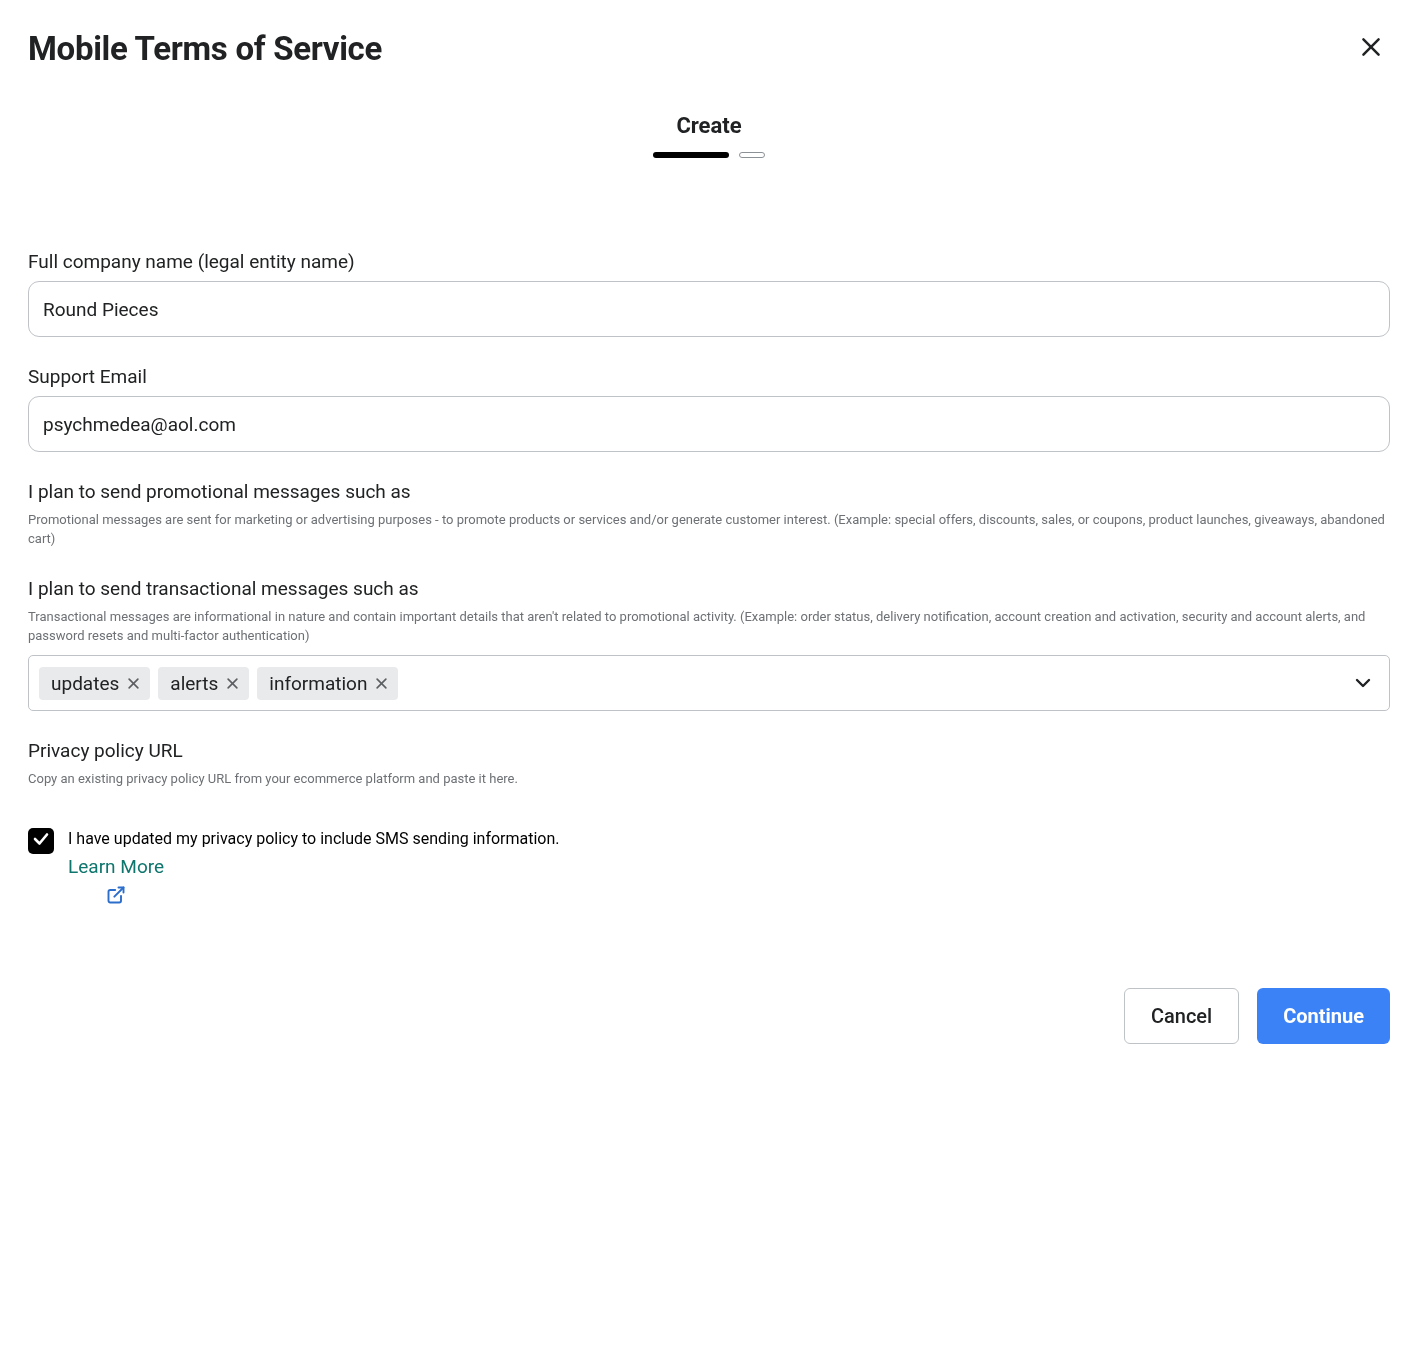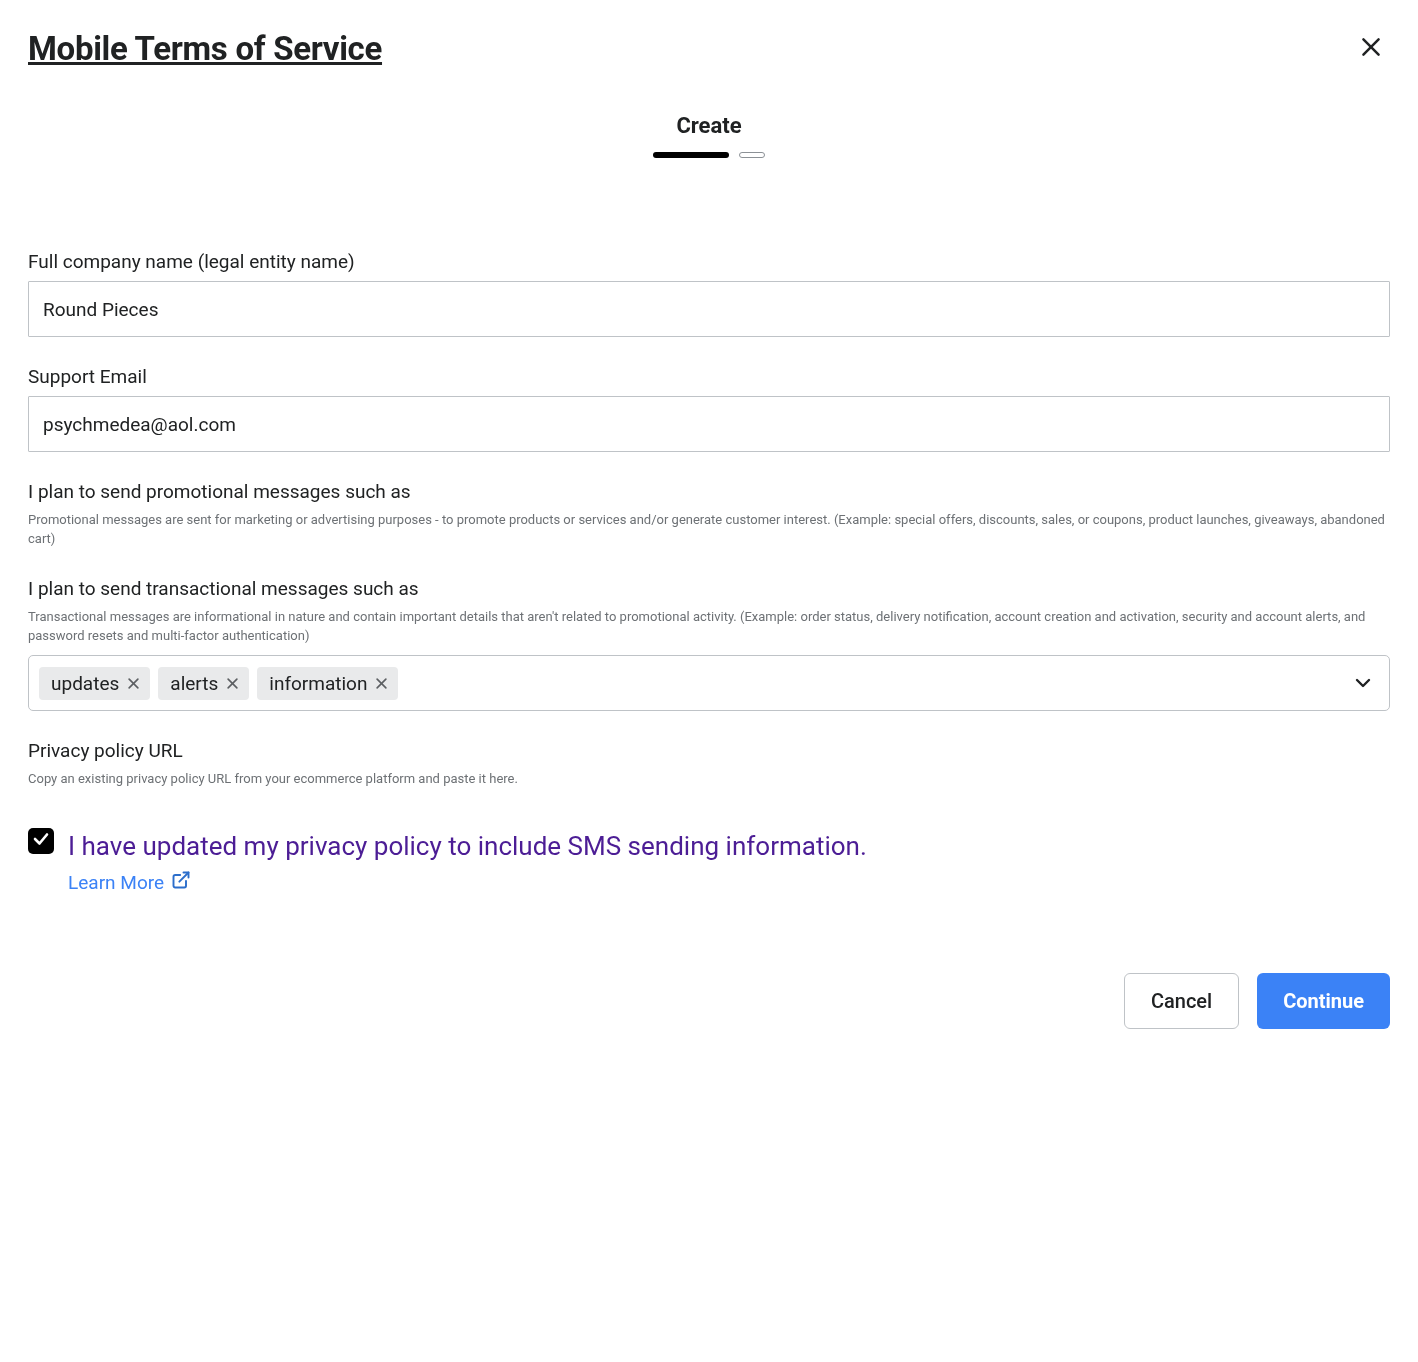--- a/index.html
+++ b/index.html
@@ -8,21 +8,20 @@
       color: #202223;
       background: #fff;
       padding: 28px;
       width: 1418px;
     }
     .header {
       display: flex;
       justify-content: space-between;
       align-items: center;
       margin-bottom: 44px;
-      text-decoration: underline;
     }
     .page-title {
       font-size: 33px;
       font-weight: 700;
       letter-spacing: -0.3px;
     }
     .close-btn {
       background: none;
       border: none;
       cursor: pointer;
@@ -63,21 +62,21 @@
     .help {
       font-size: 13px;
       color: #6d7175;
       line-height: 1.45;
       margin-bottom: 10px;
     }
     .text-input {
       width: 100%;
       height: 56px;
       border: 1px solid #bfc3c7;
-      border-radius: 1px;
+      border-radius: 11px;
       padding: 0 14px;
       font-size: 19px;
       font-family: inherit;
       color: #202223;
       background: #fff;
     }
     .text-input.focused {
       outline: none;
       border: 2px solid #3984d8;
       box-shadow: 0 0 0 4px #cfe5fb;
@@ -127,32 +126,33 @@
       height: 26px;
       background: #000;
       border-radius: 5px;
       display: flex;
       align-items: center;
       justify-content: center;
       flex-shrink: 0;
       margin-top: 1px;
     }
     .check-text {
-      font-size: 26px;
-      color: #4c1d95;
+      font-size: 16px;
+      color: #000000;
       line-height: 1.5;
     }
     .learn-link {
-      color: #3b82f6;
+      color: #0f766e;
       text-decoration: none;
       font-size: 19px;
       display: inline-flex;
       align-items: center;
       gap: 7px;
       margin-top: 4px;
+      flex-direction: column;
     }
     .footer {
       display: flex;
       justify-content: flex-end;
       gap: 18px;
       margin-top: 78px;
     }
     .btn {
       height: 56px;
       padding: 0 26px;

